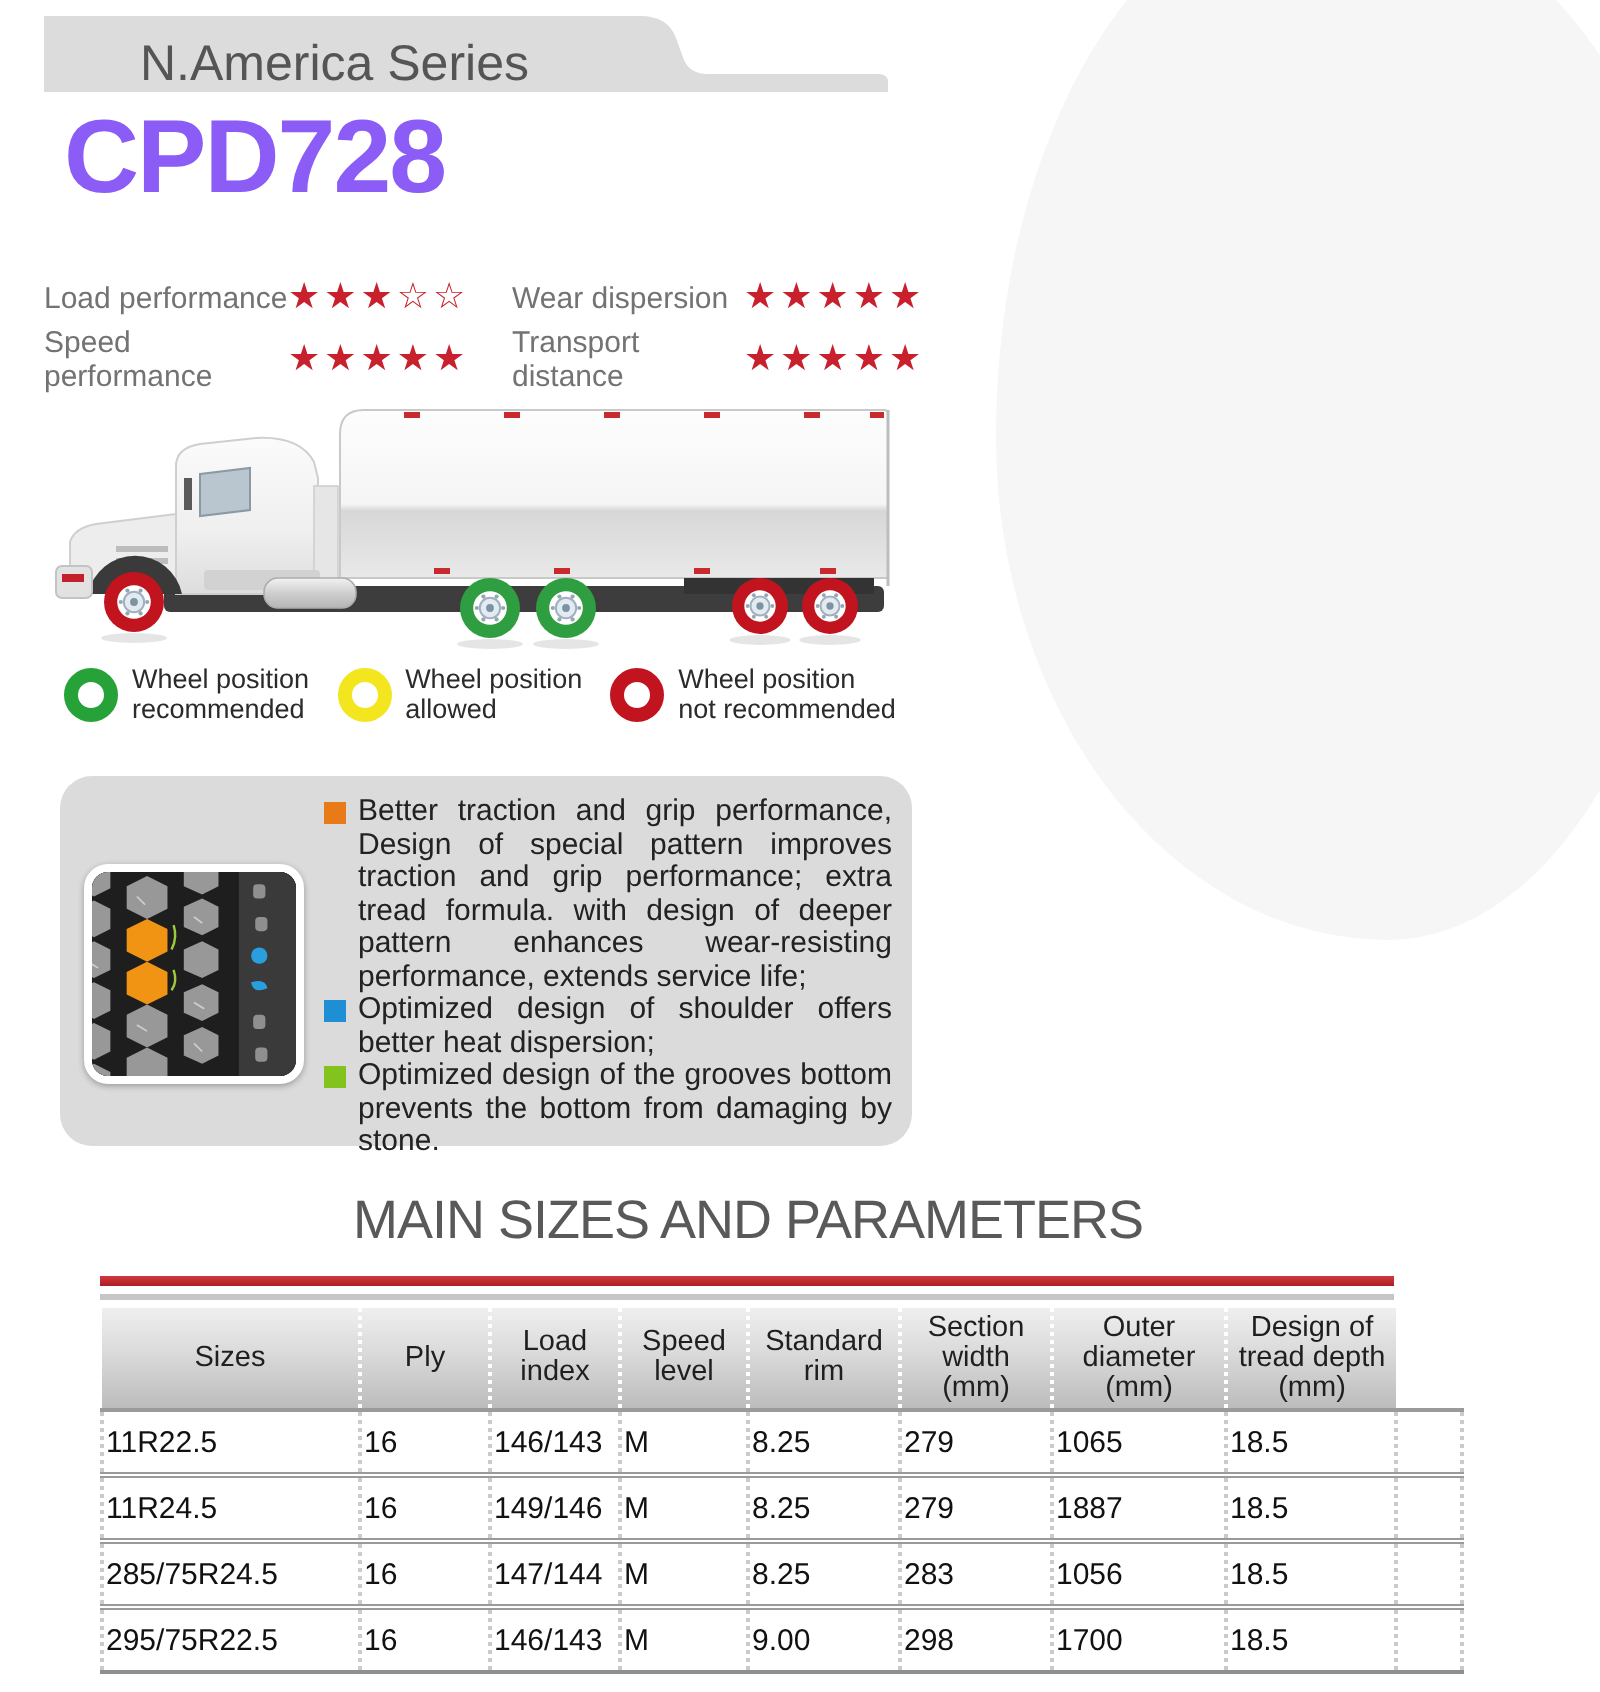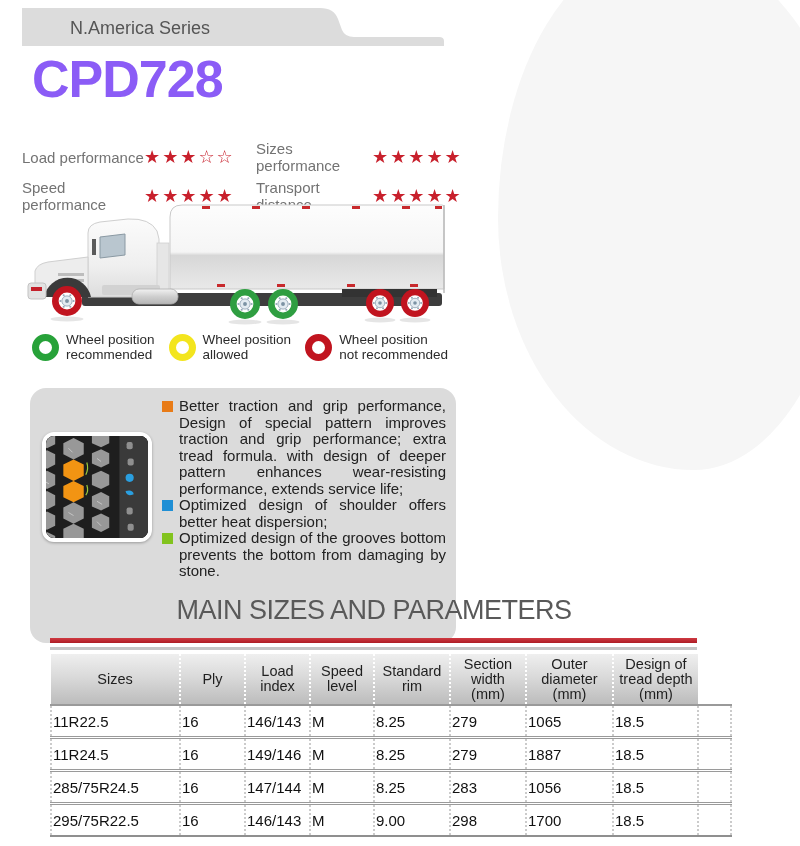--- a/index.html
+++ b/index.html
@@ -11,21 +11,21 @@
   .blob{
     position:absolute;left:498px;top:-55px;width:350px;height:525px;
     background:#f6f6f6;border-radius:47% 53% 44% 56% / 52% 48% 52% 48%;
     z-index:0;
   }
   .layer{position:relative;z-index:1;}
 
   
   .banner{position:absolute;left:22px;top:8px;width:424px;height:38px;}
   .banner-title{
-    position:absolute;left:48px;top:10px;font-size:18px;color:#555555;
+    position:absolute;left:48px;top:10px;font-size:25px;color:#555555;
     letter-spacing:0px;z-index:2;
   }
   
   .product-name{
     position:absolute;left:32px;top:46px;font-size:52px;font-weight:800;
     color:#8b5cf6;letter-spacing:-1px;line-height:66px;
   }
 
   
   .ratings-grid{
@@ -42,21 +42,21 @@
 
   
   .legend-row{position:absolute;left:32px;top:333px;display:flex;align-items:center;}
   .legend-item{display:flex;align-items:center;margin-right:14px;}
   .legend-ring{width:13px;height:13px;border:7px solid #000;border-radius:50%;
     margin-right:7px;flex:none;}
   .legend-label{font-size:13.5px;line-height:14.5px;color:#2b2b2b;}
 
   
   .feature-box{
-    position:absolute;left:30px;top:388px;width:426px;height:255px;
+    position:absolute;left:30px;top:388px;width:426px;height:185px;
     background:#dbdbdb;border-radius:16px;
   }
   .tread-img{
     position:absolute;left:12px;top:44px;width:102px;height:102px;
     background:#222;border:4px solid #ffffff;border-radius:12px;
     box-shadow:0 1px 3px rgba(0,0,0,.3);overflow:hidden;
   }
   .feature-list{
     position:absolute;left:132px;top:10px;width:284px;margin:0;padding:0;
     list-style:none;
@@ -111,21 +111,21 @@
       <path d="M0,0 H298 Q312,0 316,11 L320,22 Q323,29 332,29 H417 Q422,29 422,33 V38 H0 Z" fill="#dcdcdc"></path>
     </svg>
     <div class="banner-title">N.America Series</div>
   </div>
 
   <div class="product-name">CPD728</div>
 
   <div class="ratings-grid">
       <div class="rating-label">Load performance</div>
       <div class="rating-stars">★★★☆☆</div>
-      <div class="rating-label">Sizes performance</div>
+      <div class="rating-label">Wear dispersion</div>
       <div class="rating-stars">★★★★★</div>
       <div class="rating-label">Speed performance</div>
       <div class="rating-stars">★★★★★</div>
       <div class="rating-label">Transport distance</div>
       <div class="rating-stars">★★★★★</div>
     </div>
 
   <div class="truck-wrap">
     <svg width="440" height="135" viewBox="0 0 440 135">
       <defs>

